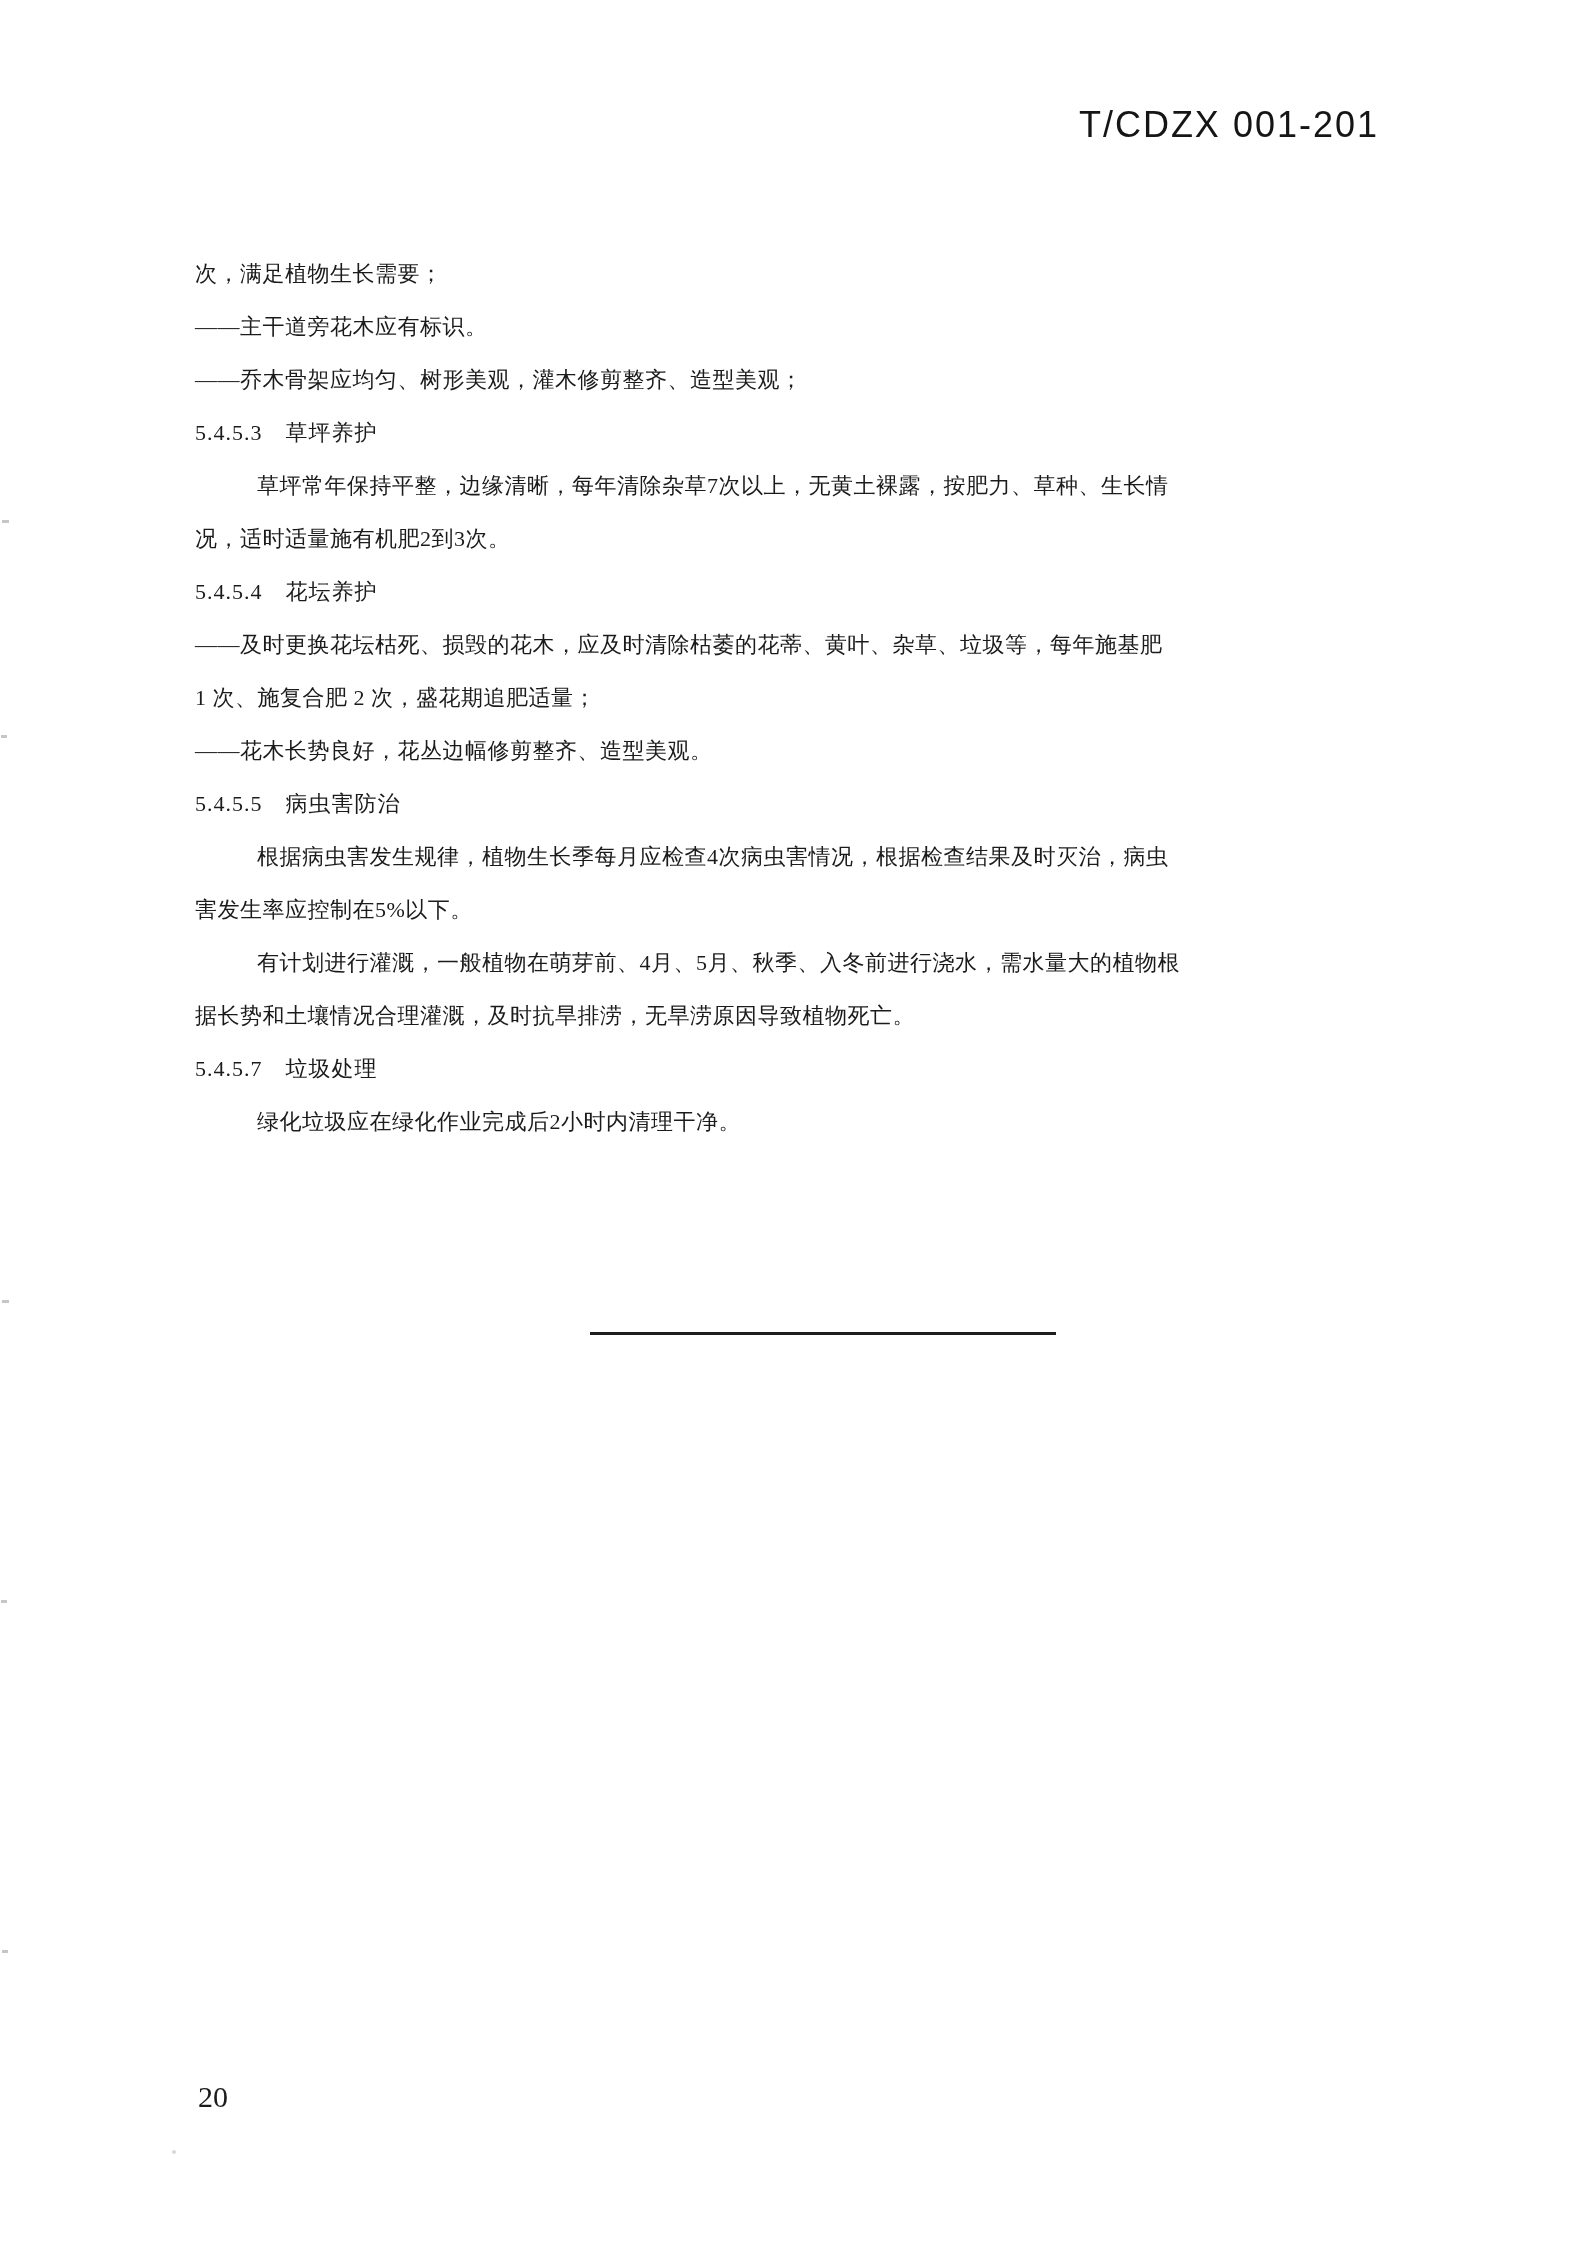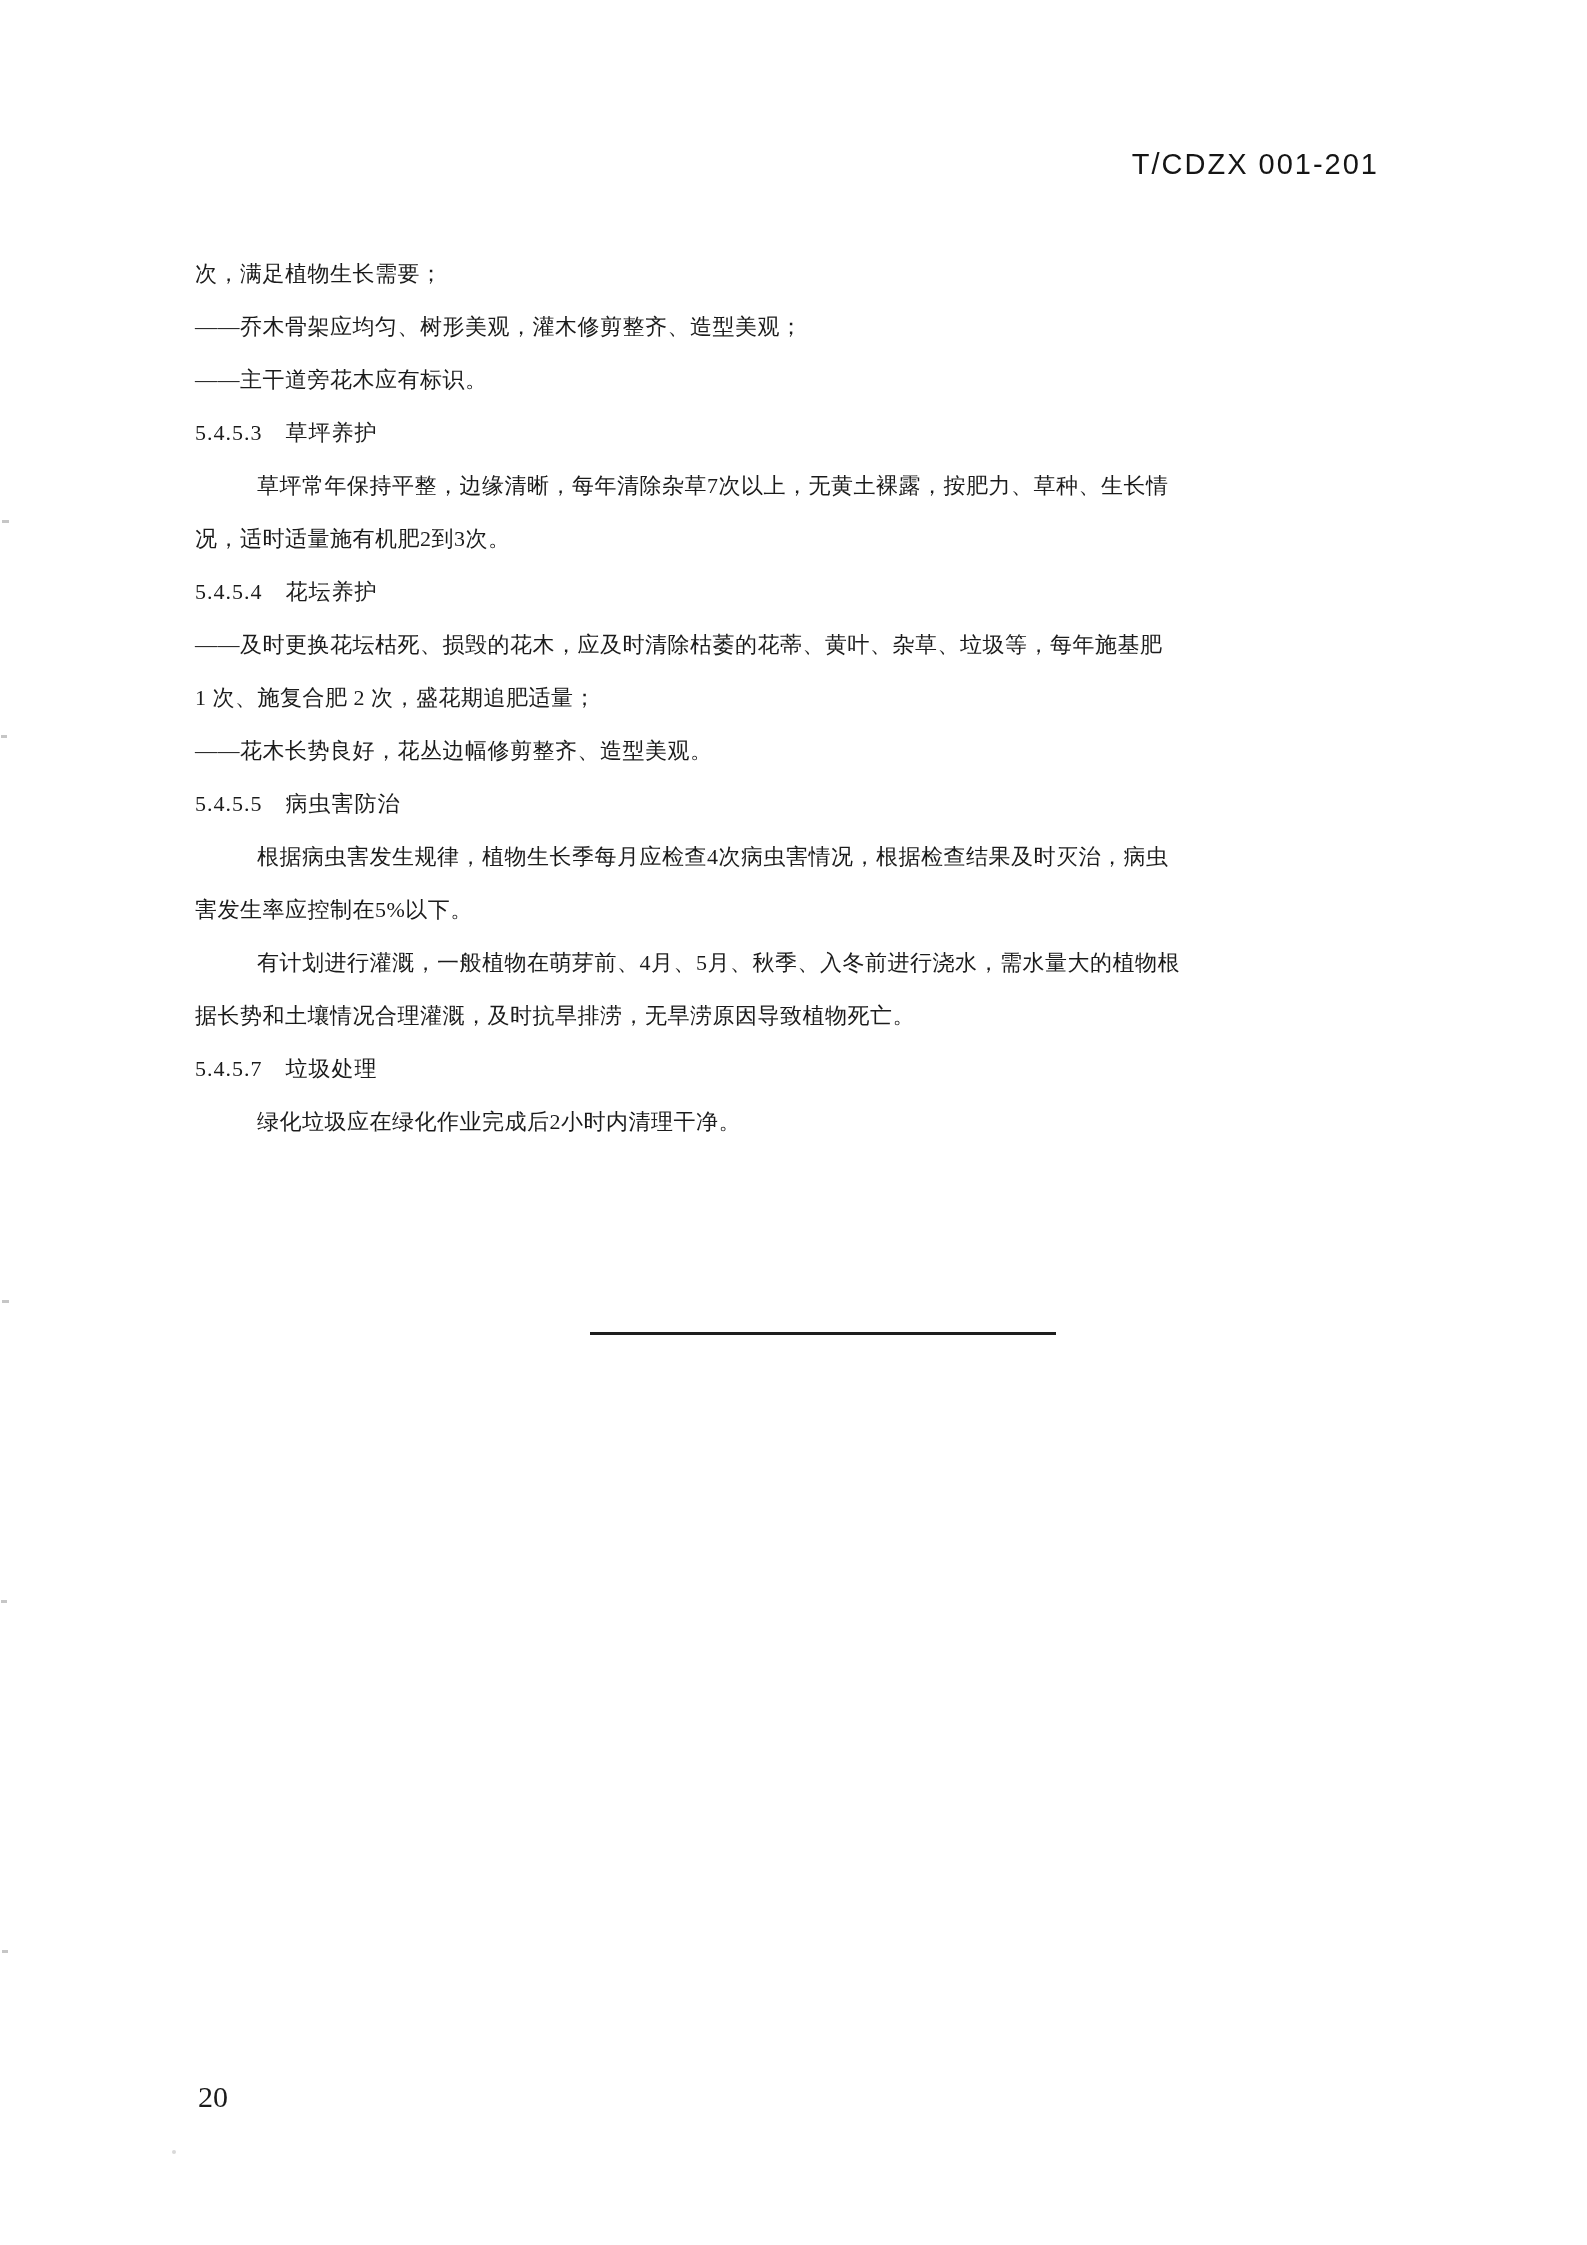--- a/index.html
+++ b/index.html
@@ -10,25 +10,24 @@
     background: #ffffff;
     font-family: "Liberation Serif", "DejaVu Serif", serif;
     color: #1b1b1b;
     overflow: hidden;
   }
   .doc-code {
     position: absolute;
     top: 104px;
     right: 208px;
     font-family: "Liberation Sans", "DejaVu Sans", sans-serif;
-    font-size: 29px;
+    font-size: 36px;
     font-weight: 500;
     letter-spacing: 2px;
     color: #151515;
-    margin-top: 44px;
   }
   .content {
     position: absolute;
     left: 195px;
     top: 247px;
     width: 1212px;
   }
   .content p {
     margin: 0;
     font-size: 22px;
@@ -66,22 +65,22 @@
 </style>
 </head>
 <body>
 
 <div class="page">
 
   <div class="doc-code">T/CDZX 001-201</div>
 
   <main class="content">
     <p>次，满足植物生长需要；</p>
+    <p>——主干道旁花木应有标识。</p>
     <p>——乔木骨架应均匀、树形美观，灌木修剪整齐、造型美观；</p>
-    <p>——主干道旁花木应有标识。</p>
     <p class="heading">5.4.5.3　草坪养护</p>
     <p class="indent">草坪常年保持平整，边缘清晰，每年清除杂草7次以上，无黄土裸露，按肥力、草种、生长情</p>
     <p>况，适时适量施有机肥2到3次。</p>
     <p class="heading">5.4.5.4　花坛养护</p>
     <p>——及时更换花坛枯死、损毁的花木，应及时清除枯萎的花蒂、黄叶、杂草、垃圾等，每年施基肥</p>
     <p>1 次、施复合肥 2 次，盛花期追肥适量；</p>
     <p>——花木长势良好，花丛边幅修剪整齐、造型美观。</p>
     <p class="heading">5.4.5.5　病虫害防治</p>
     <p class="indent">根据病虫害发生规律，植物生长季每月应检查4次病虫害情况，根据检查结果及时灭治，病虫</p>
     <p>害发生率应控制在5%以下。</p>

